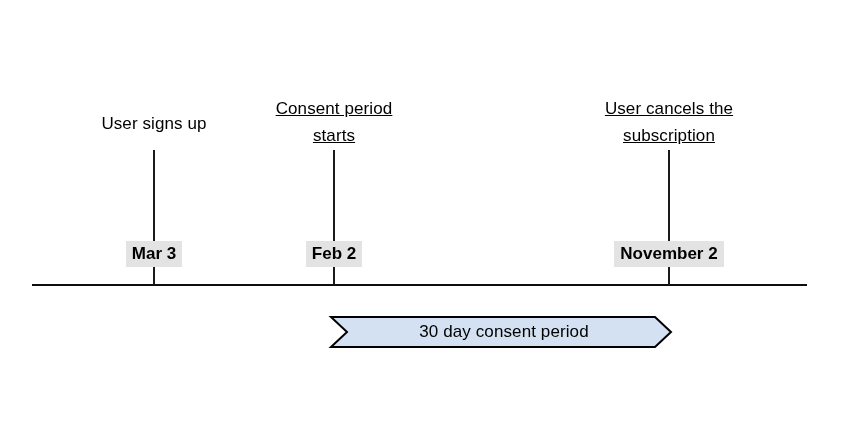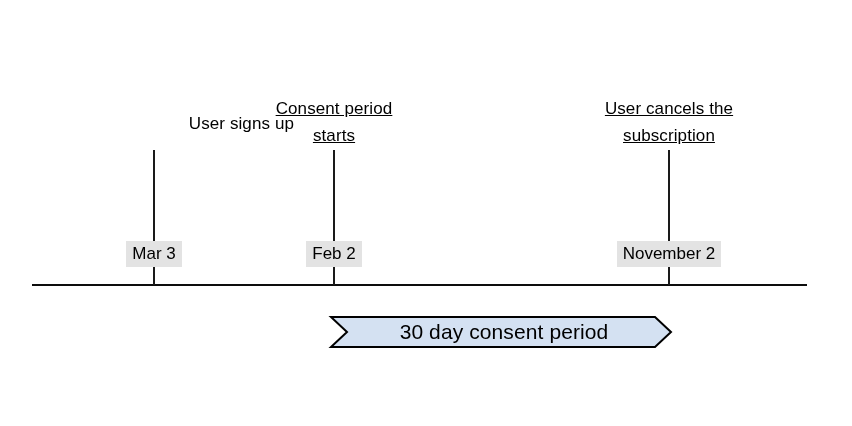--- a/index.html
+++ b/index.html
@@ -48,37 +48,38 @@
     position: absolute;
     left: -140px;
     width: 280px;
     text-align: center;
     font-size: 17px;
     line-height: 27px;
     color: #000000;
     letter-spacing: 0.1px;
     white-space: pre-line;
   }
-  .event-caption.lines-1 { top: 110px; text-align: right; }
+  .event-caption.lines-1 { top: 110px; }
   .event-caption.lines-2 { top:  95px; text-decoration: underline; }
 
   .event-date-wrap {
     position: absolute;
     top: 241px;
     left: -100px;
     width: 200px;
     text-align: center;
   }
   .event-date {
     display: inline-block;
     background: #e3e3e3;
     color: #000000;
     font-size: 17px;
     line-height: 24px;
     padding: 1px 6px 1px 6px;
+    font-weight: bold;
   }
 
   
   .banner {
     position: absolute;
     left: 330px;
     top: 316px;
     width: 342px;
     height: 32px;
   }
@@ -90,21 +91,21 @@
   }
   .banner-label {
     position: absolute;
     left: 0;
     top: 0;
     width: 342px;
     height: 32px;
     display: flex;
     align-items: center;
     justify-content: center;
-    font-size: 21px;
+    font-size: 17px;
     color: #000000;
     letter-spacing: 0.1px;
     padding-left: 6px;
     box-sizing: border-box;
   }
 </style>
 </head>
 <body>
 
 <div id="canvas">

